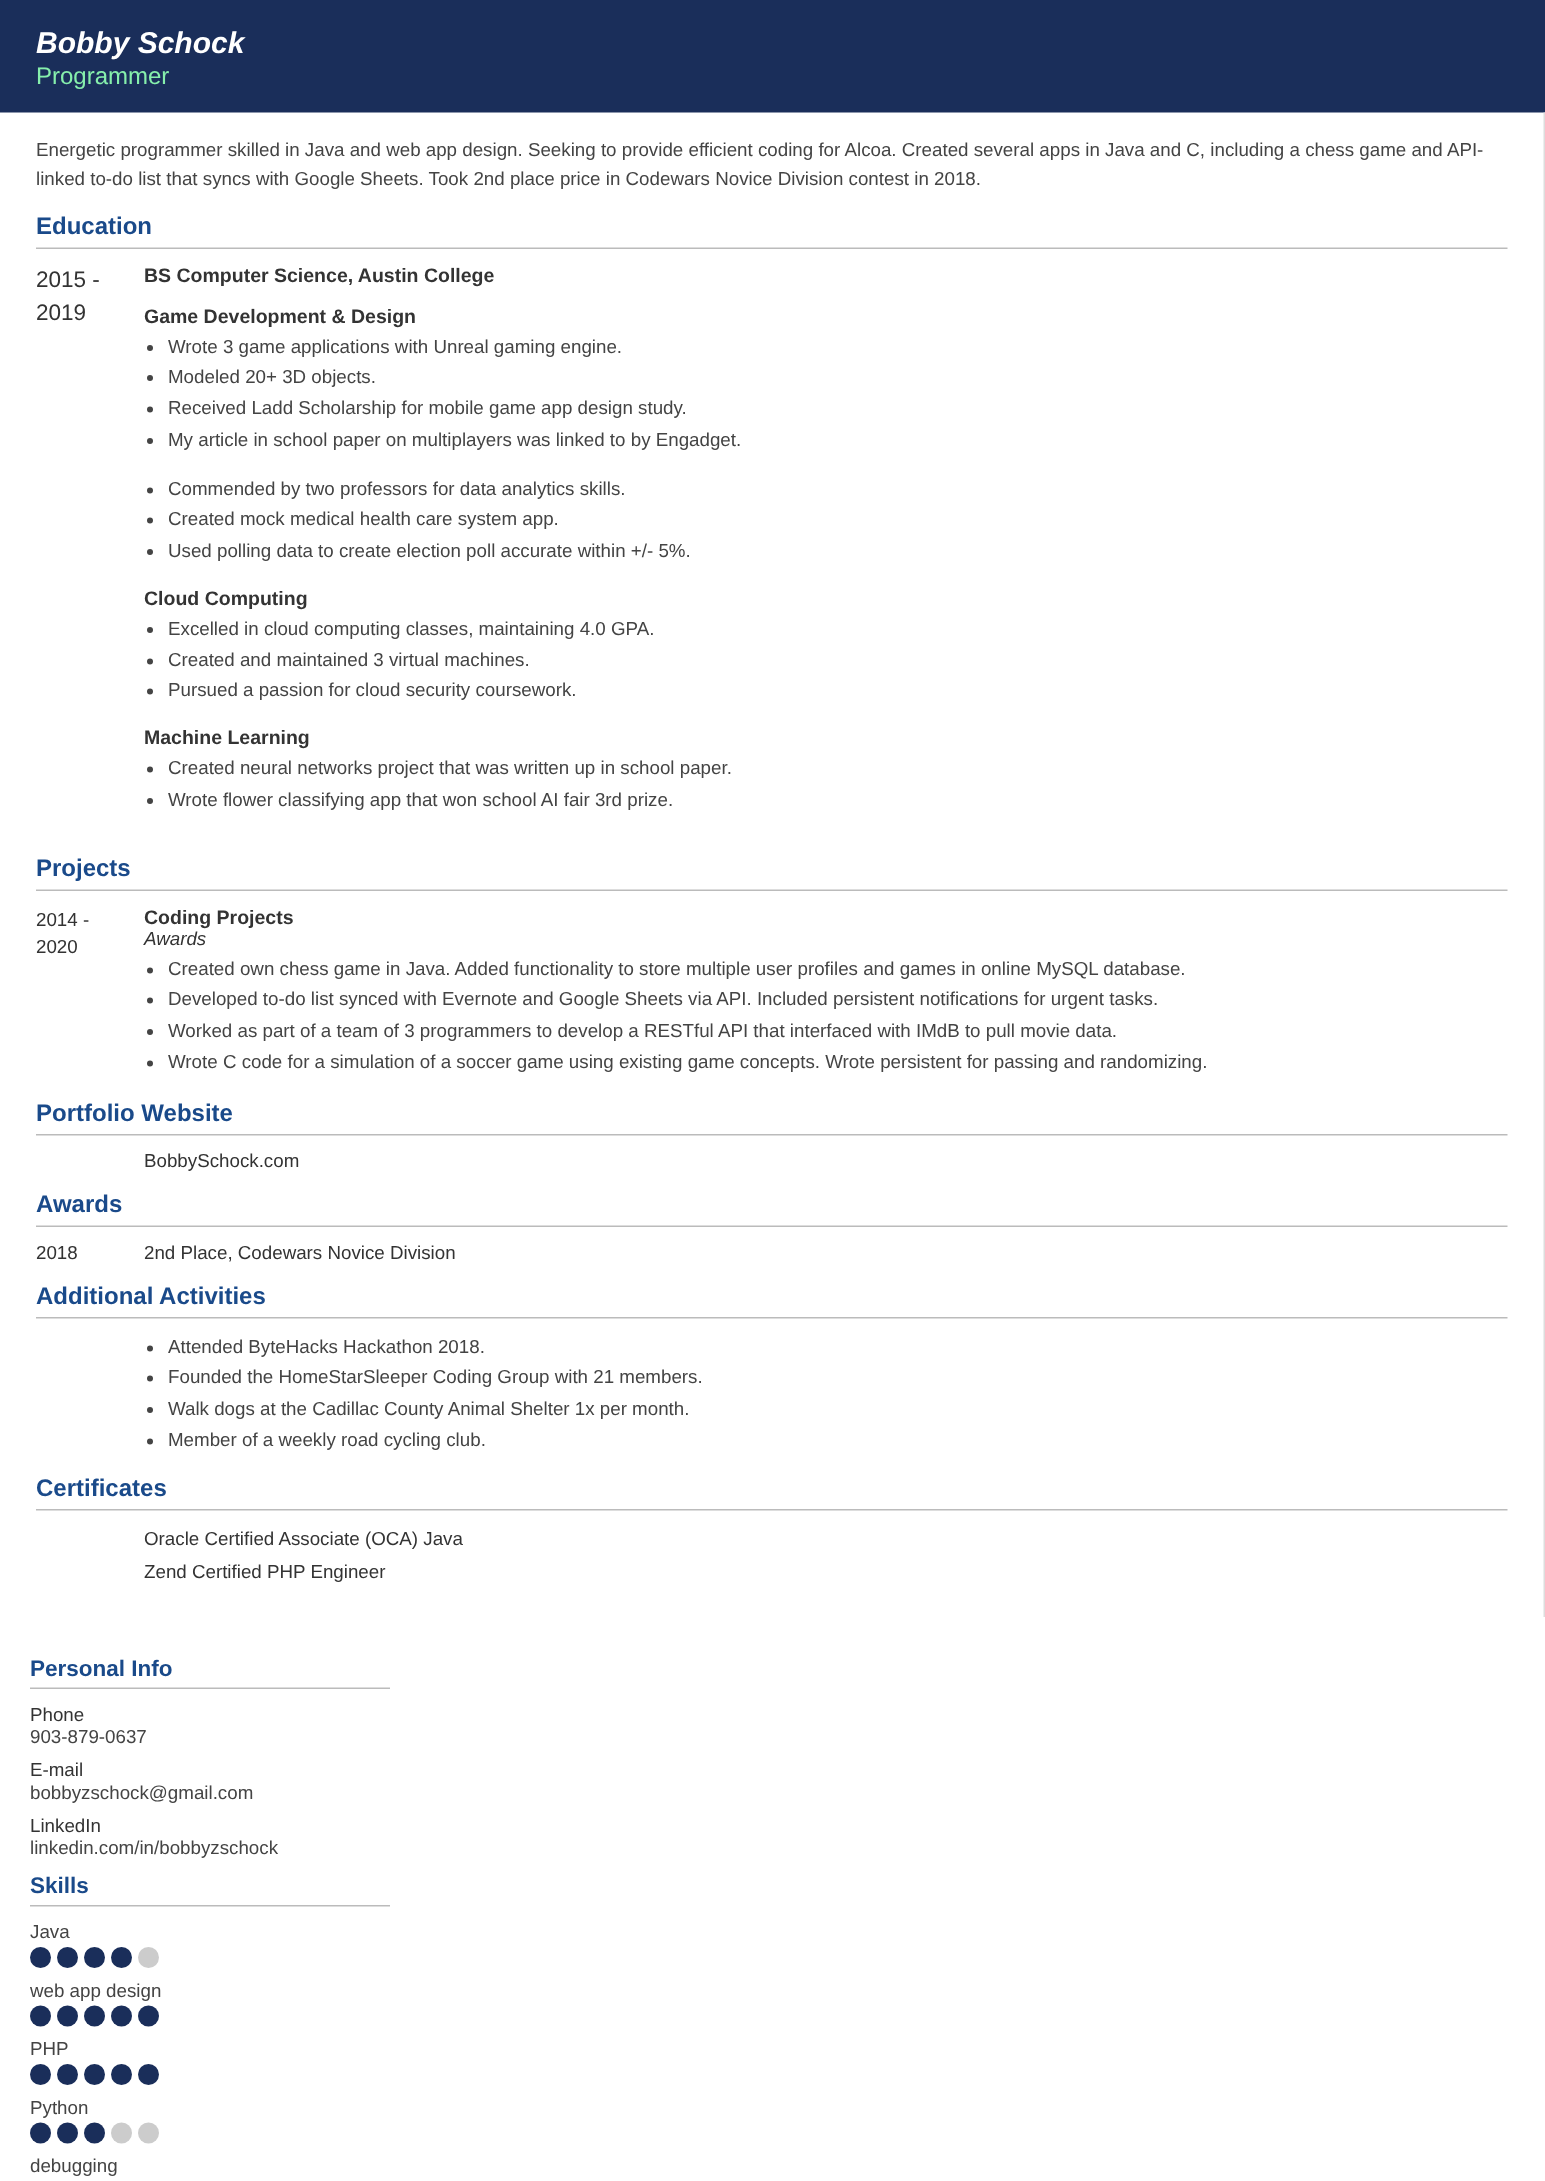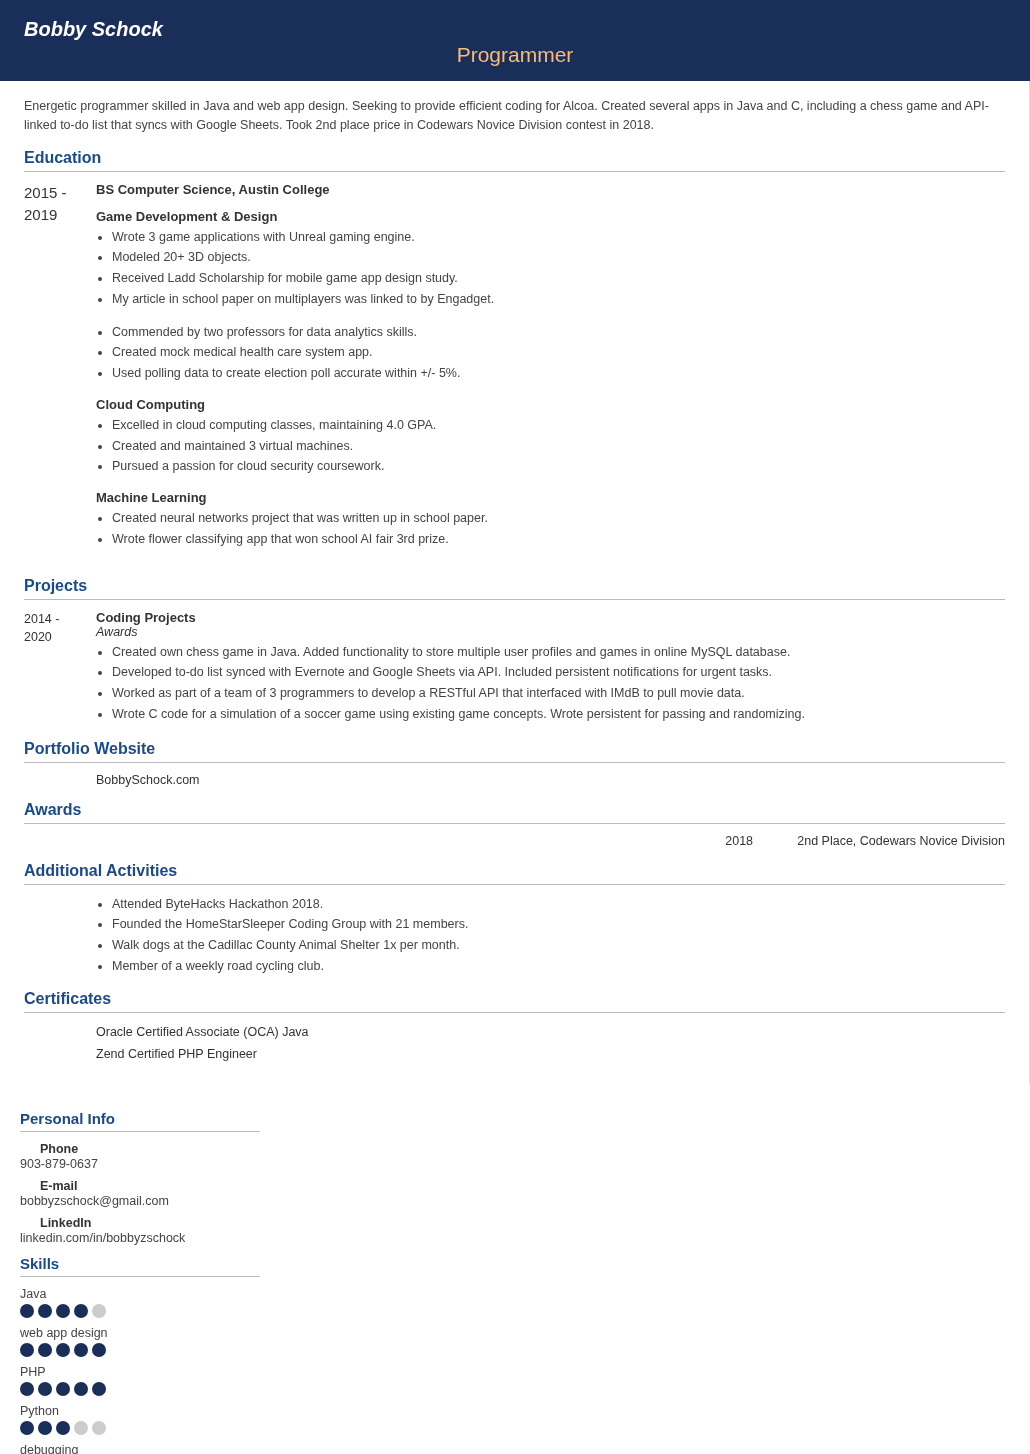--- a/index.html
+++ b/index.html
@@ -17,24 +17,23 @@
       background: #1a2e5a;
       padding: 18px 24px 14px 24px;
     }
     .header-name {
       color: #fff;
       font-size: 20px;
       font-weight: 900;
       font-style: italic;
     }
     .header-title {
-      color: #fdba74;
-      font-size: 21px;
+      color: #86efac;
+      font-size: 16px;
       margin-top: 2px;
-      text-align: center;
     }
 
     
     .main-layout {
       display: flex;
       flex-direction: column;
       width: 100%;
     }
 
     
@@ -136,21 +135,20 @@
       font-style: italic;
       font-size: 12.5px;
       margin-bottom: 4px;
     }
 
     
     .award-row {
       display: flex;
       flex-direction: row;
       margin-bottom: 4px;
-      justify-content: flex-end;
     }
     .award-year {
       min-width: 72px;
       font-size: 12.5px;
     }
     .award-text {
       font-size: 12.5px;
     }
 
     
@@ -175,25 +173,24 @@
       font-weight: bold;
       margin-top: 10px;
       margin-bottom: 4px;
     }
     .right-divider {
       border: none;
       border-top: 1px solid #bbb;
       margin-bottom: 10px;
     }
     .info-label {
-      font-weight: bold;
+      font-weight: normal;
       font-size: 12.5px;
       margin-bottom: 1px;
       margin-top: 8px;
-      margin-left: 20px;
     }
     .info-value {
       font-size: 12.5px;
       color: #444;
       margin-bottom: 4px;
     }
 
     
     .skill-row {
       margin-bottom: 8px;

